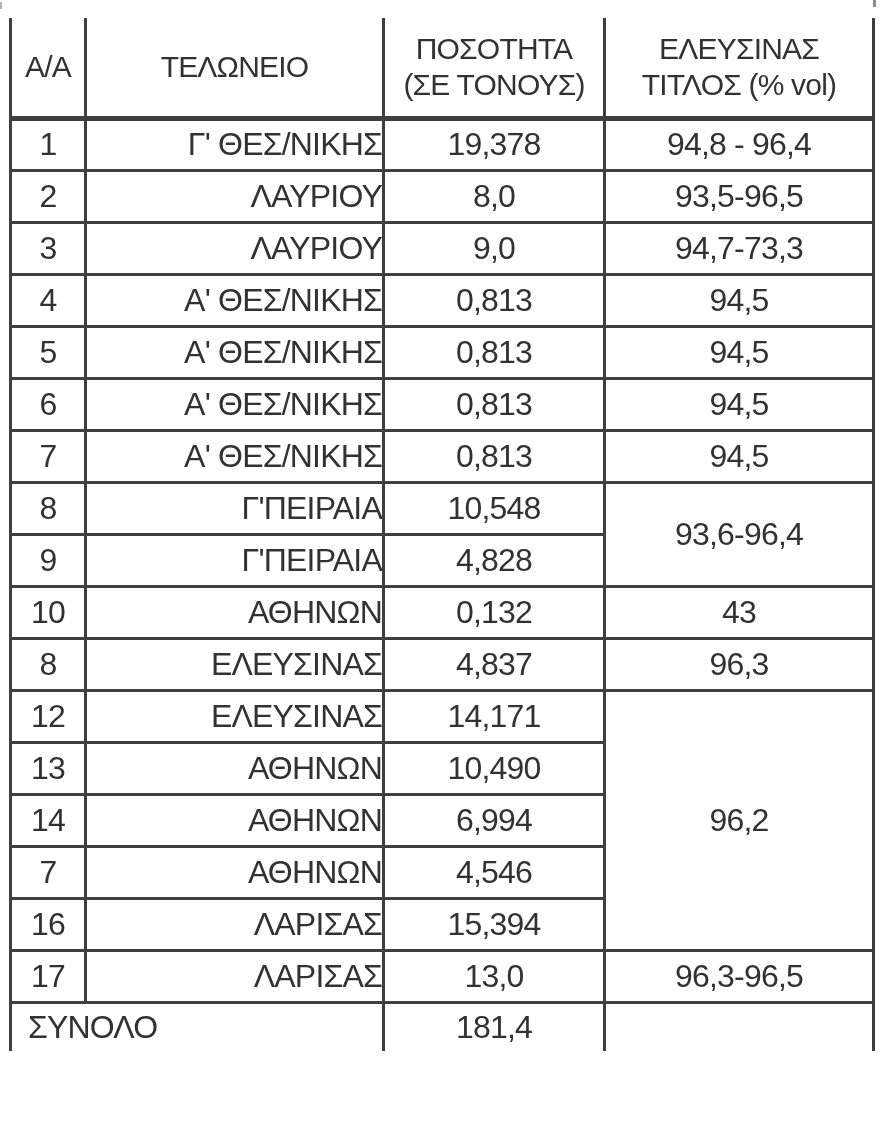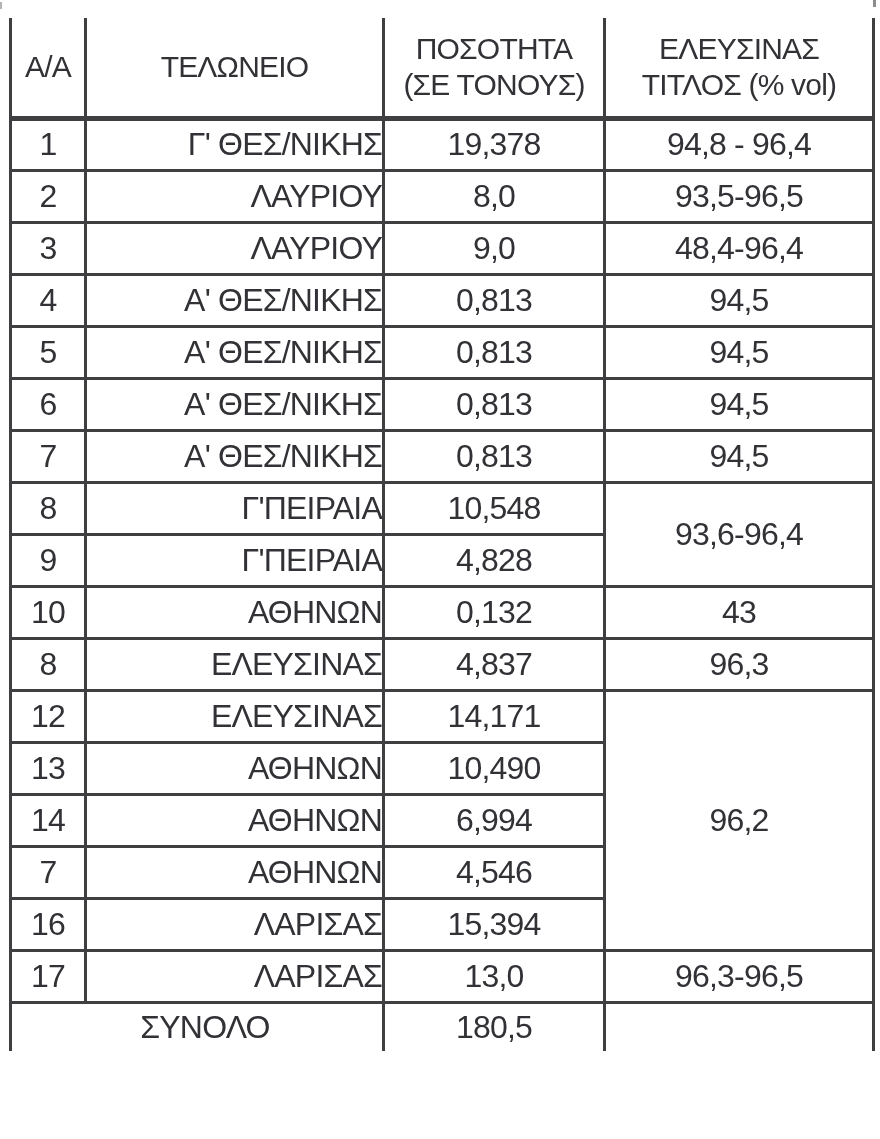--- a/index.html
+++ b/index.html
@@ -50,21 +50,21 @@
   }
   tbody td{
     height:52px;
     font-size:32px;
   }
   td.office{text-align:right;padding-left:13px;}
   tr.total-row td{
     border-bottom:none;              
     height:49px;
   }
-  td.total-label{text-align:center;padding-left:16px;}
+  td.total-label{text-align:left;padding-left:16px;}
 </style>
 </head>
 <body>
 
 <div class="page">
   <div class="artifact-left"></div>
   <div class="artifact-right"></div>
 
   <table class="customs-table">
     <colgroup>
@@ -101,21 +101,21 @@
       <tr>
         <td class="aa">2</td>
         <td class="office">ΛΑΥΡΙΟΥ</td>
         <td class="qty">8,0</td>
         <td class="alc">93,5-96,5</td>
       </tr>
       <tr>
         <td class="aa">3</td>
         <td class="office">ΛΑΥΡΙΟΥ</td>
         <td class="qty">9,0</td>
-        <td class="alc">48,4-96,4</td>
+        <td class="alc">94,7-73,3</td>
       </tr>
       <tr>
         <td class="aa">4</td>
         <td class="office">Α' ΘΕΣ/ΝΙΚΗΣ</td>
         <td class="qty">0,813</td>
         <td class="alc">94,5</td>
       </tr>
       <tr>
         <td class="aa">5</td>
         <td class="office">Α' ΘΕΣ/ΝΙΚΗΣ</td>
@@ -184,18 +184,18 @@
         <td class="qty">15,394</td>
       </tr>
       <tr>
         <td class="aa">17</td>
         <td class="office">ΛΑΡΙΣΑΣ</td>
         <td class="qty">13,0</td>
         <td class="alc">96,3-96,5</td>
       </tr>
       <tr class="total-row">
         <td class="total-label" colspan="2">ΣΥΝΟΛΟ</td>
-        <td class="qty">180,5</td>
+        <td class="qty">181,4</td>
         <td class="alc"></td>
       </tr>
     </tbody>
   </table>
 </div>
 
 </body></html>

